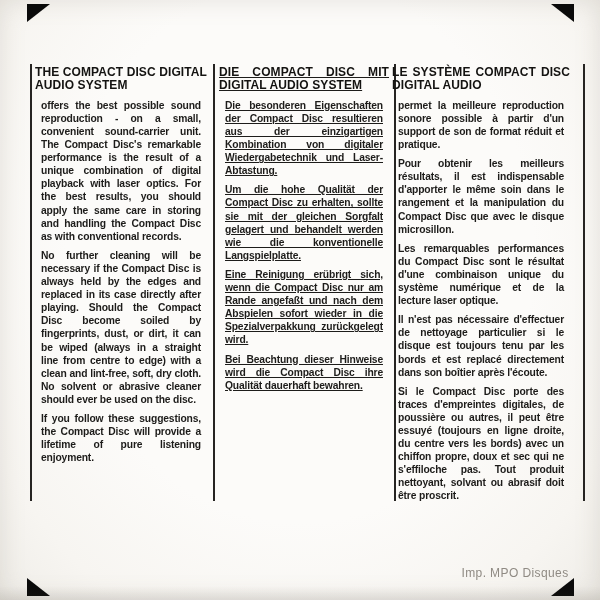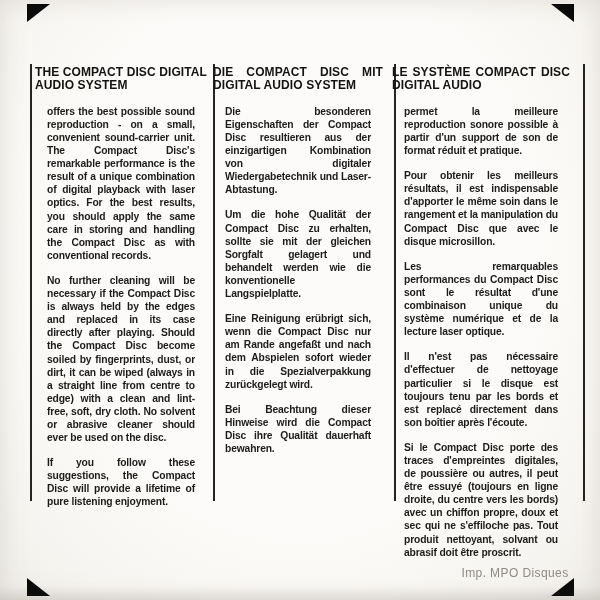--- a/index.html
+++ b/index.html
@@ -49,32 +49,32 @@
     position: absolute;
     top: 66px;
     color: #1d1c1a;
     font-weight: bold;
     font-size: 10.3px;
     line-height: 13.1px;
     letter-spacing: -0.15px;
     text-align: justify;
   }
   .text-column.col-en { left: 35px;  width: 172px; }
-  .text-column.col-de { left: 213px; width: 170px; }
+  .text-column.col-de { left: 219px; width: 170px; text-decoration: underline; }
   .text-column.col-fr { left: 392px; width: 178px; }
 
   .column-heading {
     font-size: 12px;
     line-height: 13.4px;
     letter-spacing: 0.1px;
     color: #141311;
     text-align: justify;
     margin: 0;
   }
-  .text-column p { margin: 12px; }
+  .text-column p { margin: 6px; }
 
   .imprint {
     position: absolute;
     left: 455px; top: 566px; width: 120px;
     text-align: center;
     font-size: 12px;
     letter-spacing: 0.4px;
     color: #8f8a83;
     font-weight: normal;
   }

